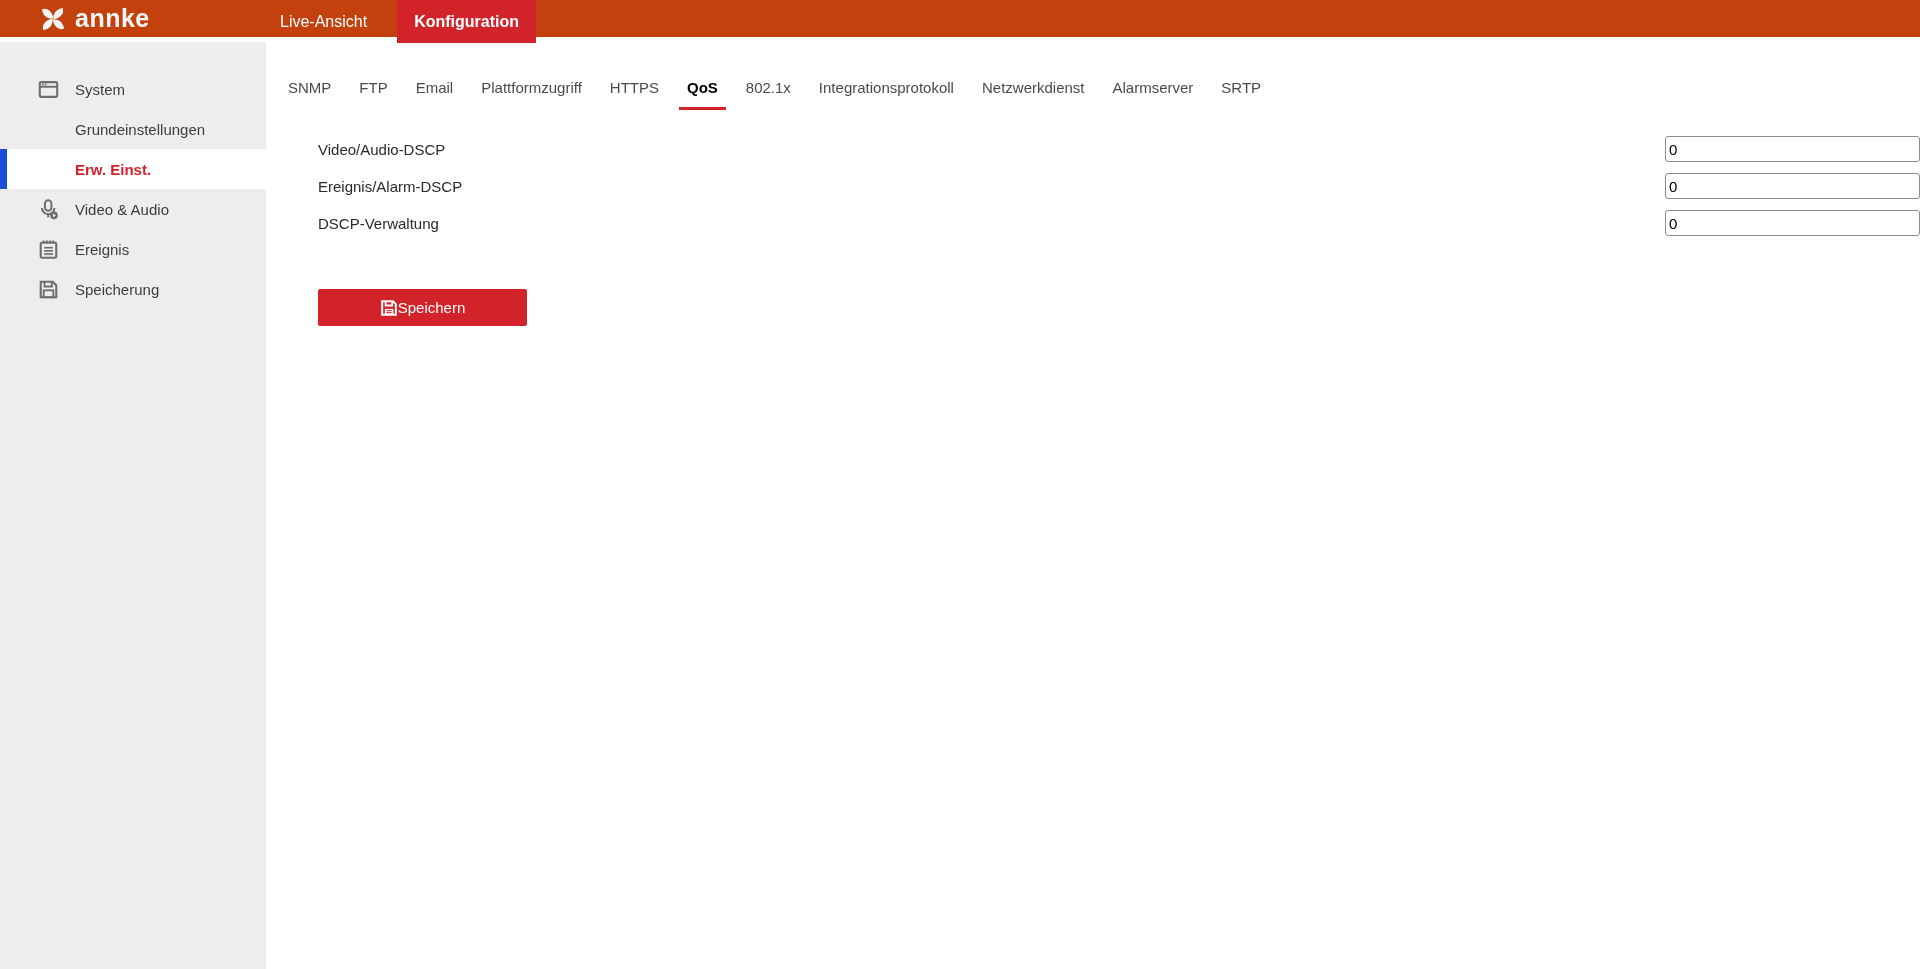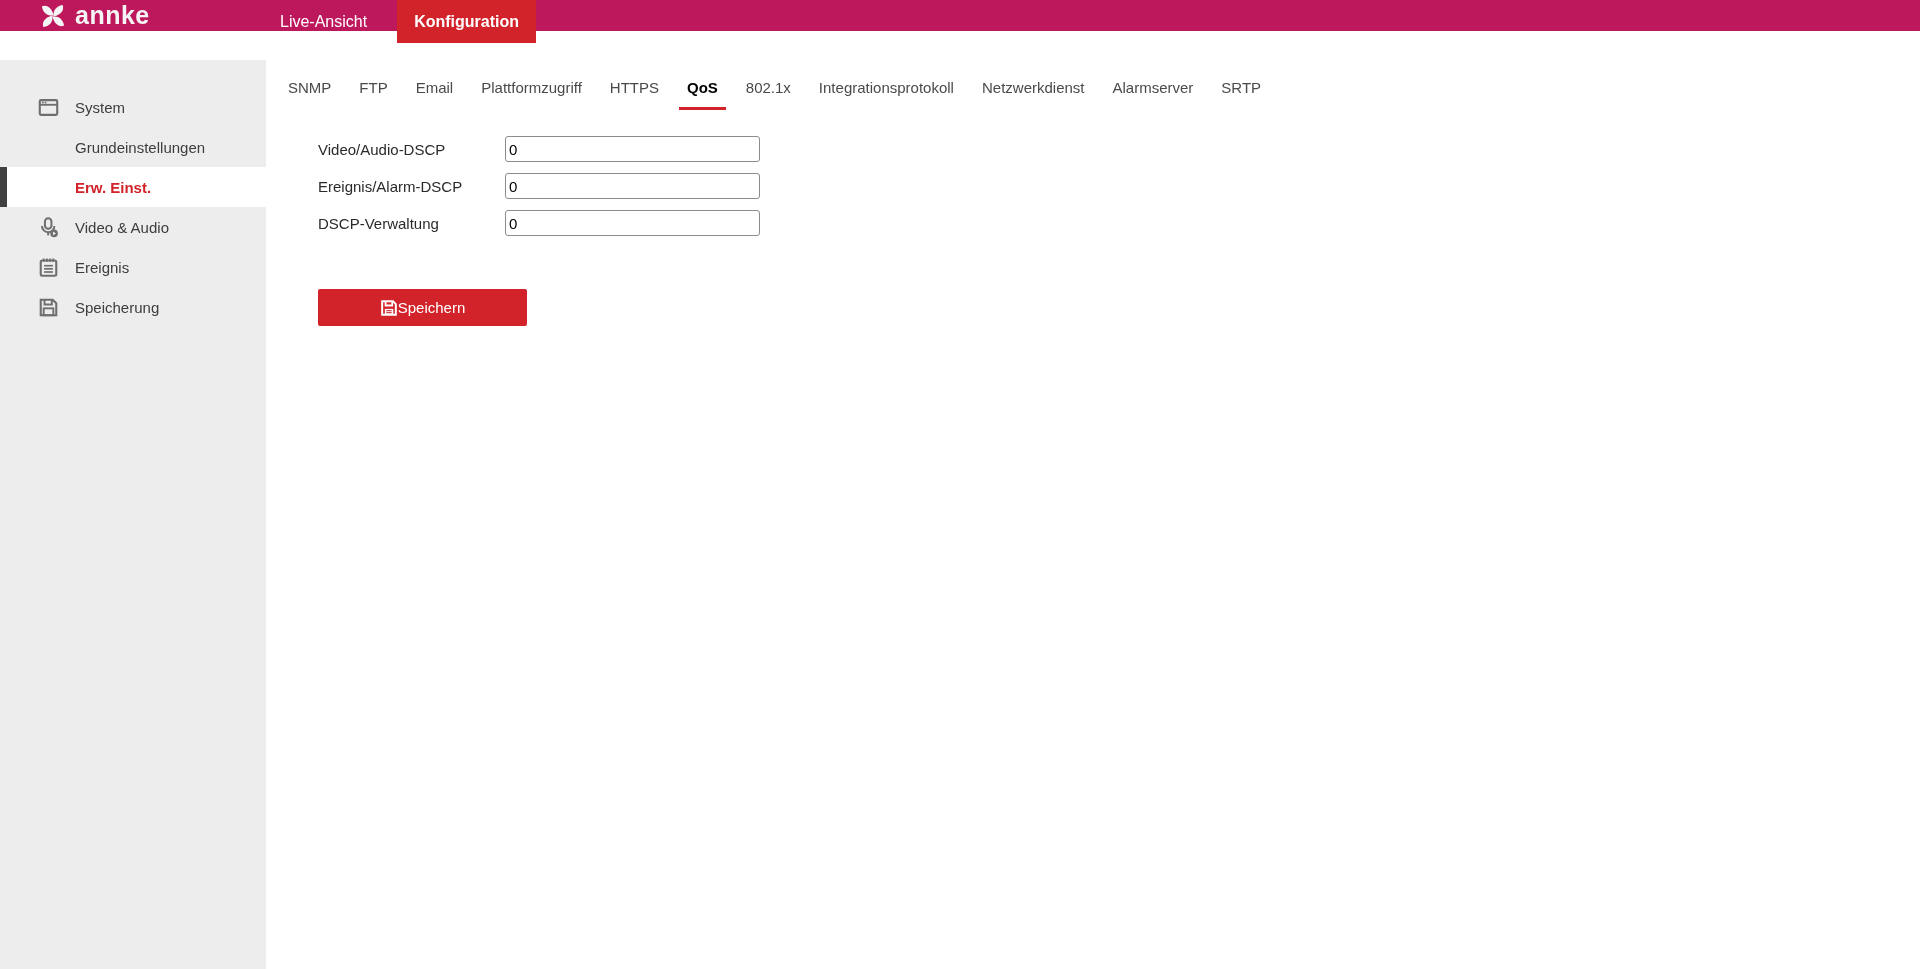--- a/index.html
+++ b/index.html
@@ -5,72 +5,72 @@
   * { box-sizing: border-box; margin: 0; padding: 0; }
   html, body {
     width: 1920px; height: 969px;
     font-family: "Liberation Sans", sans-serif;
     background: #ffffff;
     overflow: hidden;
   }
 
   
   .topbar {
-    position: absolute; top: 0; left: 0; right: 0; height: 31px;
-    background: #be185d;
+    position: absolute; top: 0; left: 0; right: 0; height: 37px;
+    background: #c2410c;
     display: flex; align-items: stretch;
   }
   .logo {
     display: flex; align-items: center; gap: 7px;
     margin-left: 38px; height: 100%;
   }
   .logo-text {
     color: #f5f5f5; font-size: 25px; font-weight: bold; letter-spacing: 0.5px;
   }
   .top-nav { position: absolute; left: 250px; top: 0; height: 43px; display: flex; }
   .top-tab {
     display: flex; align-items: center; padding: 0 30px;
     color: #ffffff; font-size: 16px; cursor: pointer; text-align: right;
   }
   .top-tab.active {
     background: #d2232a; font-weight: bold; padding: 16px 17px;
   }
 
   
   .sidebar {
-    position: absolute; top: 60px; left: 0; bottom: 0; width: 266px;
+    position: absolute; top: 42px; left: 0; bottom: 0; width: 266px;
     background: #ededed; padding-top: 27px;
   }
   .side-item {
     height: 40px; display: flex; align-items: center;
     padding-left: 38px; gap: 16px;
     font-size: 15px; color: #3d3d3d; cursor: pointer;
   }
   .side-item .icon { width: 21px; height: 21px; color: #6e6e6e; flex: 0 0 21px; display:flex; }
   .side-item.sub { padding-left: 75px; }
   .side-item.active {
-    background: #ffffff; border-left: 7px solid #404040; padding-left: 68px;
+    background: #ffffff; border-left: 7px solid #1d4ed8; padding-left: 68px;
     color: #d2232a; font-weight: bold;
   }
 
   
   .main { position: absolute; top: 43px; left: 266px; right: 0; bottom: 0; background: #fff; }
   .tabs { display: flex; margin: 30px 0 0 8px; }
   .tab {
     position: relative; padding: 6px 14px 14px 14px;
     font-size: 15px; color: #4a4a4a; cursor: pointer; white-space: nowrap;
   }
   .tab.active { color: #000000; font-weight: bold; }
   .tab.active::after {
     content: ""; position: absolute; left: 6px; right: 6px; bottom: 0;
     height: 3px; background: #d2232a;
   }
 
   .form { margin: 26px 0 0 52px; }
-  .form-row { display: flex; align-items: center; margin-bottom: 11px; }
+  .form-row { display: flex; align-items: center; margin-bottom: 11px; justify-content: space-between; }
   .form-label { width: 187px; font-size: 15px; color: #2a2a2a; }
   .form-input {
     width: 255px; height: 26px;
     border: 1px solid #8c8c8c; border-radius: 3px;
     padding: 0 3px; font-size: 15px; color: #000;
     font-family: "Liberation Sans", sans-serif; background: #fff;
   }
 
   .save-btn {
     margin: 53px 0 0 52px;

